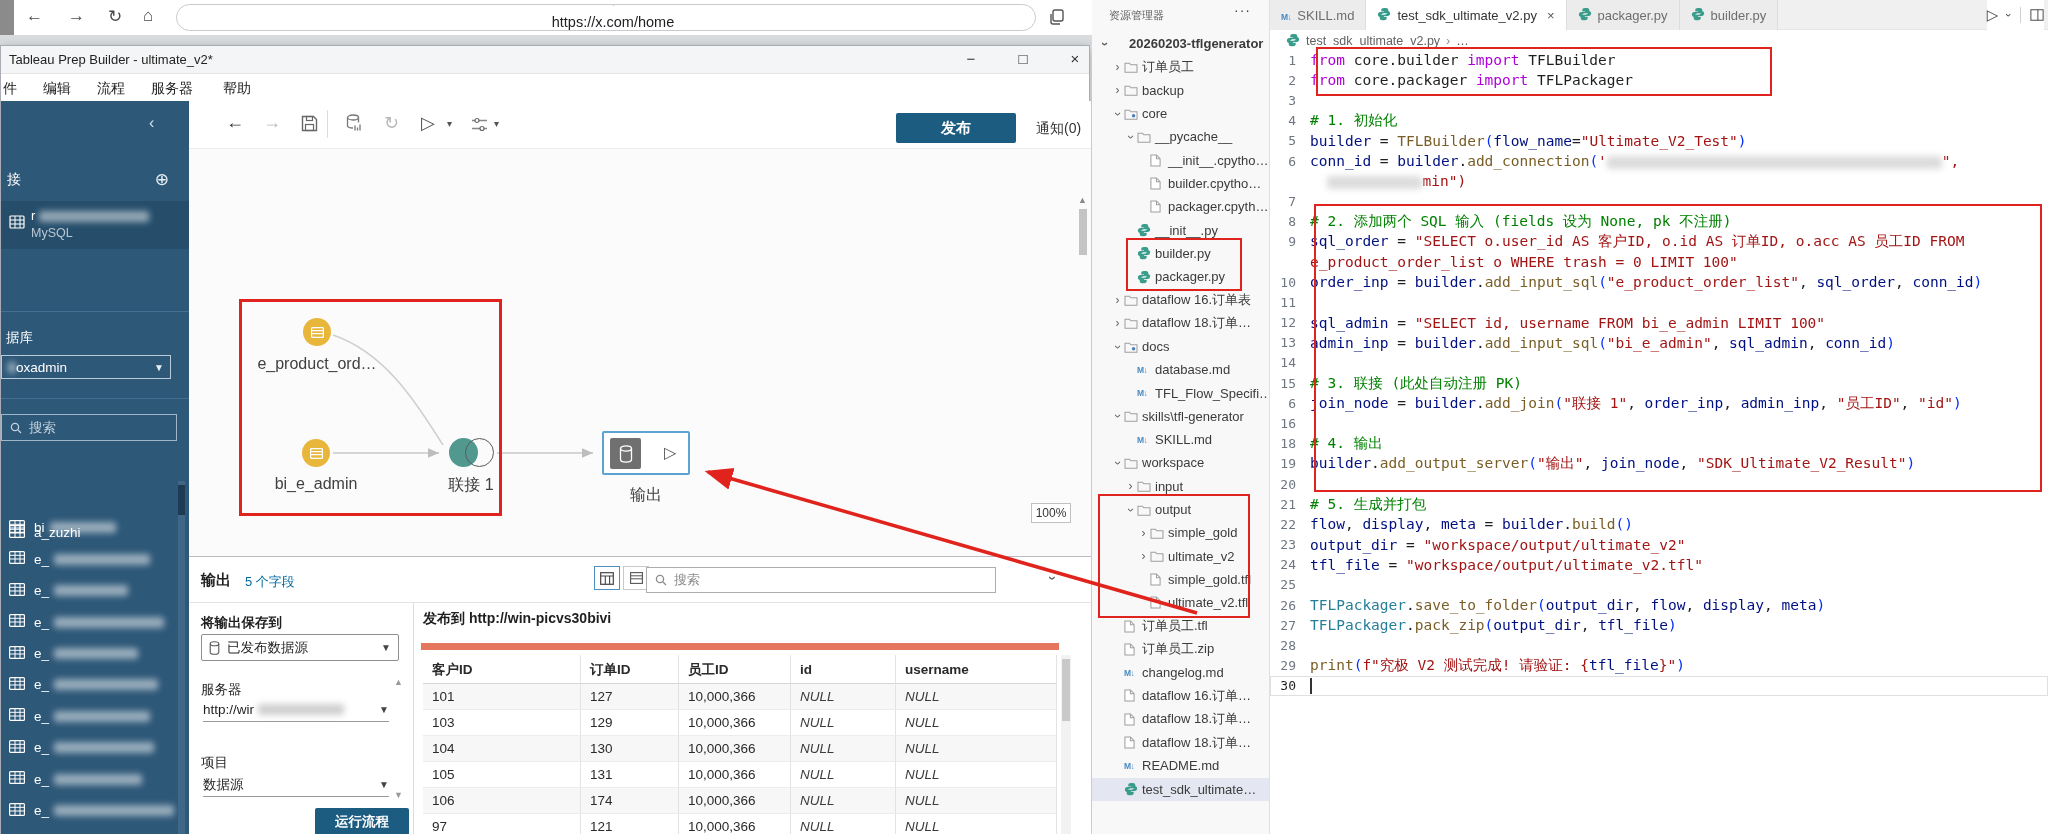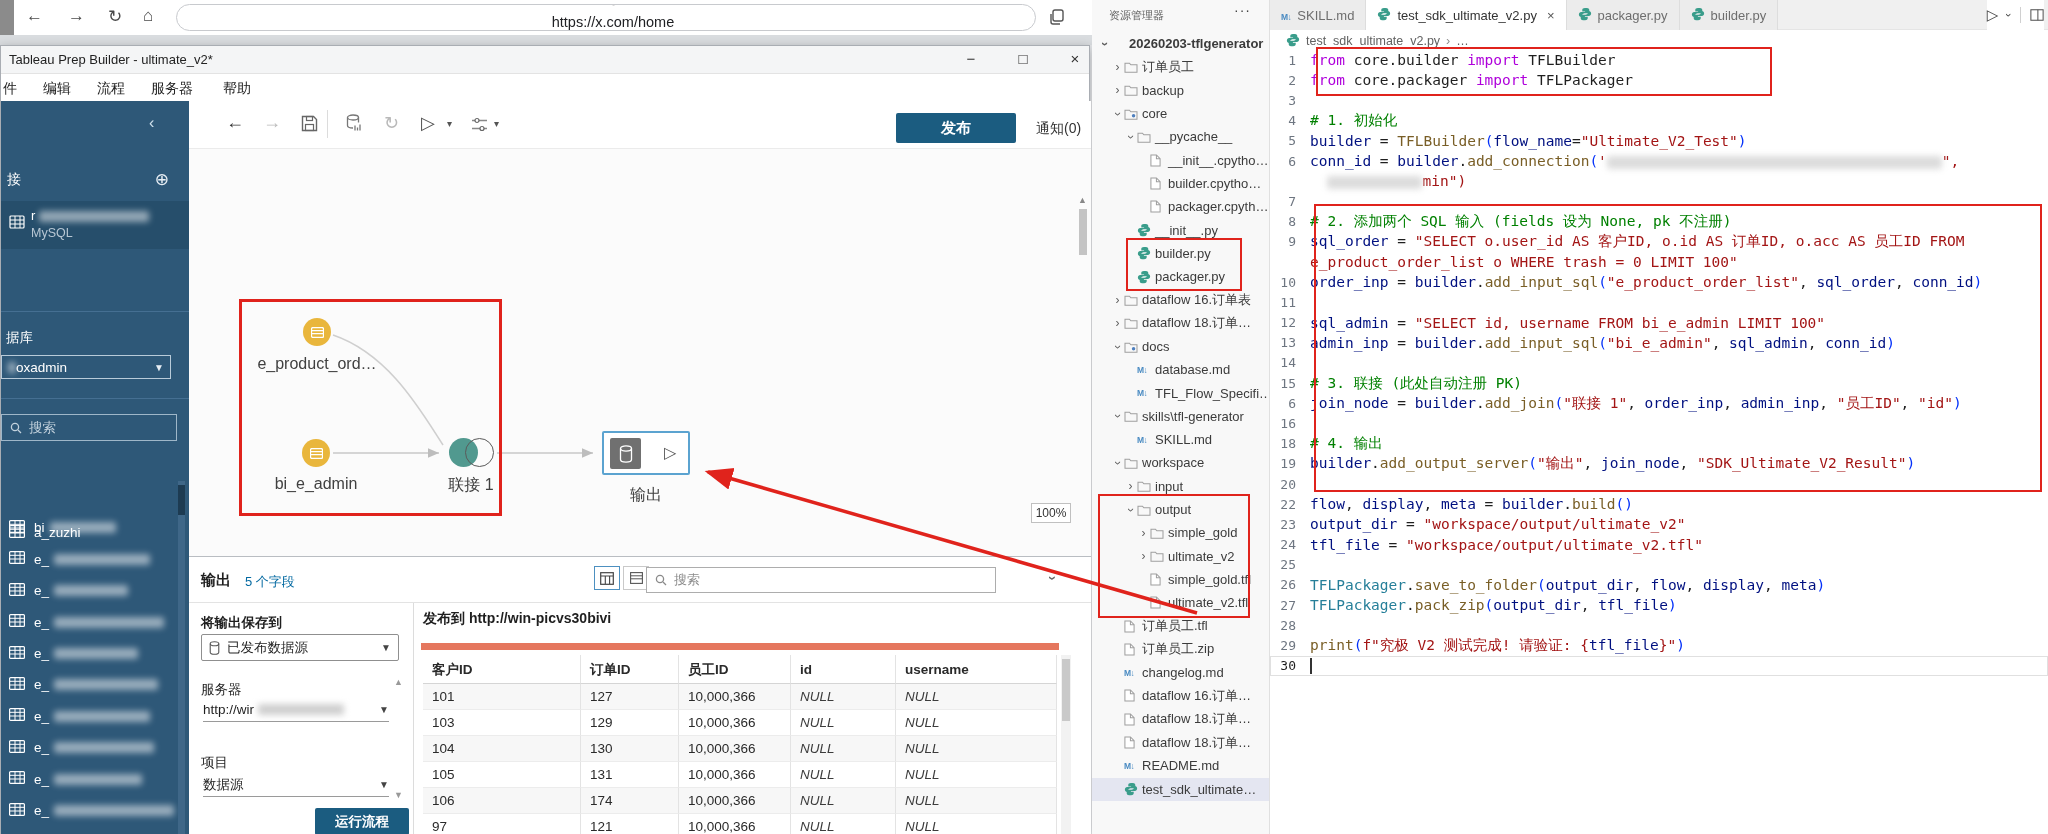--- a/index.html
+++ b/index.html
@@ -923,20 +923,24 @@
         </div>
         <div class="crow">
           <span class="ln">19</span>
           <span class="ct"><span class="tk-v">builder</span><span class="tk-d">.</span><span class="tk-f">add_output_server</span><span class="tk-p">(</span><span class="tk-s">"输出"</span><span class="tk-d">, </span><span class="tk-v">join_node</span><span class="tk-d">, </span><span class="tk-s">"SDK_Ultimate_V2_Result"</span><span class="tk-p">)</span></span>
         </div>
         <div class="crow">
           <span class="ln">20</span>
           <span class="ct"></span>
         </div>
         <div class="crow">
+          <span class="ln">21</span>
+          <span class="ct"><span class="tk-c"># 5. 生成并打包</span></span>
+        </div>
+        <div class="crow">
           <span class="ln">22</span>
           <span class="ct"><span class="tk-v">flow</span><span class="tk-d">, </span><span class="tk-v">display</span><span class="tk-d">, </span><span class="tk-v">meta</span><span class="tk-d"> = </span><span class="tk-v">builder</span><span class="tk-d">.</span><span class="tk-f">build</span><span class="tk-p">()</span></span>
         </div>
         <div class="crow">
           <span class="ln">23</span>
           <span class="ct"><span class="tk-v">output_dir</span><span class="tk-d"> = </span><span class="tk-s">"workspace/output/ultimate_v2"</span></span>
         </div>
         <div class="crow">
           <span class="ln">24</span>
           <span class="ct"><span class="tk-v">tfl_file</span><span class="tk-d"> = </span><span class="tk-s">"workspace/output/ultimate_v2.tfl"</span></span>

